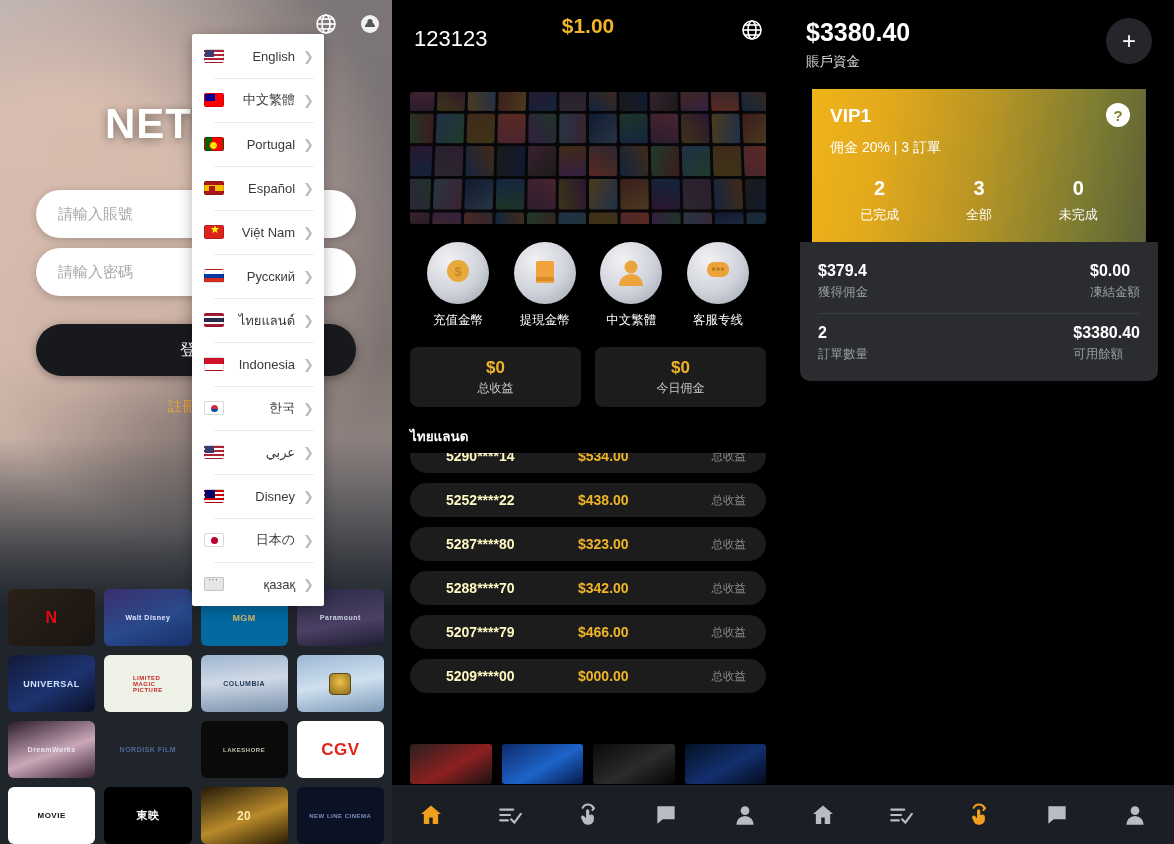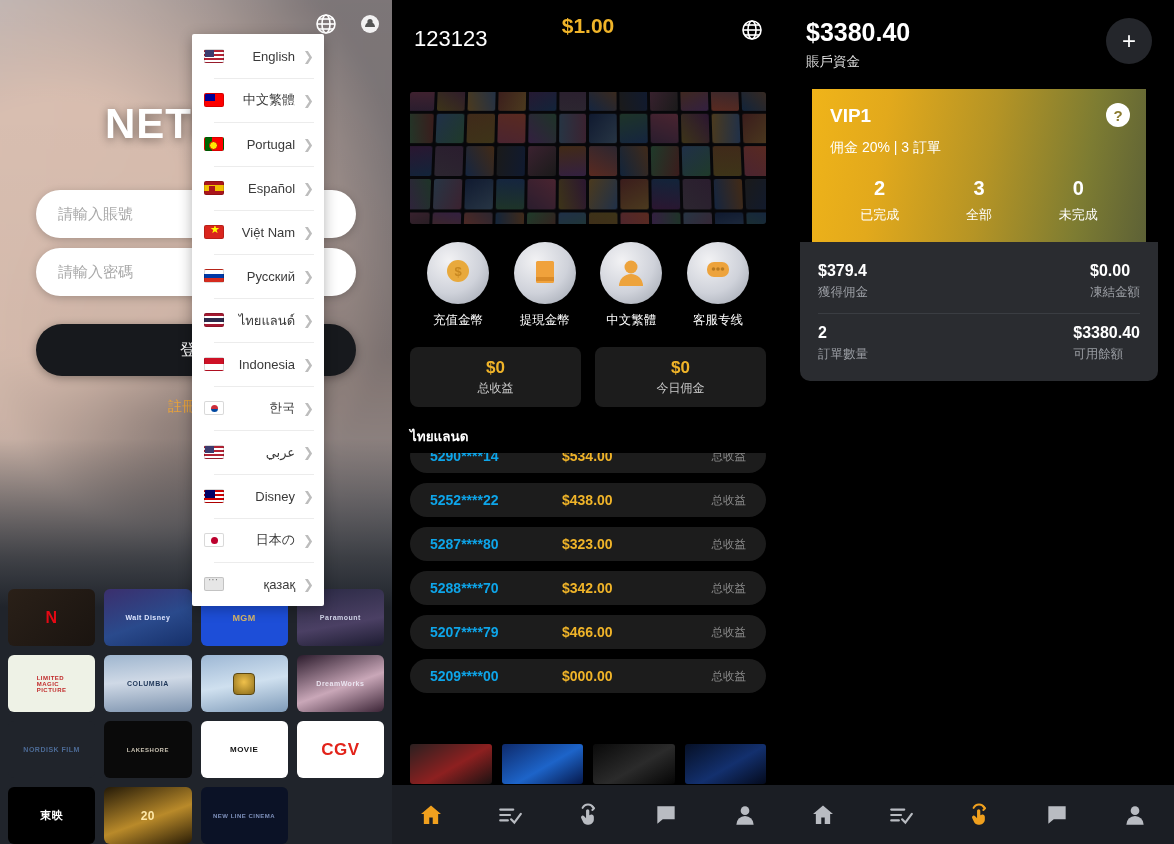--- a/index.html
+++ b/index.html
@@ -66,21 +66,21 @@
   }
   .studio {
     height: 57px; border-radius: 6px; overflow: hidden;
     display: flex; align-items: center; justify-content: center;
     font-size: 9px; font-weight: 700; letter-spacing: .5px;
     position: relative;
   }
   .s-netflix { background: linear-gradient(135deg,#2a2018,#1a1410); color: #fff; }
   .s-netflix .big { color:#e50914; font-size: 16px; font-weight: 900; }
   .s-disney { background: linear-gradient(160deg,#3b2f6d 0%,#2a4a8c 55%,#16306a 100%); color: #dfe6ff; font-size: 7px; }
-  .s-mgm { background: #1d4ed8; color: #d7b668; }
+  .s-mgm { background: #0369a1; color: #d7b668; }
   .s-para { background: linear-gradient(170deg,#2b2a45,#4b4064 60%,#1d1c31); color: #cfd2e6; font-size: 7px; }
   .s-universal { background: linear-gradient(150deg,#121a3a,#1d3370 55%,#0a0f26); color: #cfe0ff; font-size: 9px; }
   .s-lmp { background: #eef2e6; color: #c02a2a; font-size: 6px; }
   .s-columbia { background: linear-gradient(175deg,#9fb6cf,#cfd9e6 45%,#7d93ae); color: #1e3658; font-size: 7px; }
   .s-wb { background: linear-gradient(170deg,#9db7d4,#cfe0ef 50%,#7e9ab8); color: #1c2d52; }
   .s-wb .shield { width: 22px; height: 22px; border-radius: 4px; background: radial-gradient(circle at 50% 40%, #f0c14b, #8a6c1b); border: 1px solid #5b4712; }
   .s-dreamworks { background: linear-gradient(160deg,#2b1b2c,#c9a7b8 55%,#3b2436); color: #eae3ef; font-size: 7px; }
   .s-nordisk { background: #20242b; color: #4c6a95; font-size: 7px; }
   .s-lakeshore { background: #0a0a0a; color: #c9c2b2; font-size: 6px; }
   .s-cgv { background: #fff; color: #e2231a; font-size: 17px; font-weight: 900; }
@@ -168,21 +168,21 @@
   .earn-amt { color: #f0b429; font-size: 17px; font-weight: 700; }
   .earn-lbl { color: #c9c9c9; font-size: 12px; margin-top: 2px; }
 
   .sec-title { color: #fff; font-size: 13.5px; font-weight: 700; padding: 18px 18px 6px; }
 
   .income-list { position: relative; padding: 0 18px; height: 246px; overflow: hidden; }
   .income-row {
     height: 34px; background: #1c1c1c; border-radius: 17px;
     display: flex; align-items: center; padding: 0 20px; margin-bottom: 10px;
   }
-  .ir-card { color: #0ea5e9; font-size: 14px; font-weight: 700; width: 122px; }
+  .ir-card { color: #fef9c3; font-size: 14px; font-weight: 700; width: 122px; margin-left: 16px; }
   .ir-amt { color: #f0b429; font-size: 14px; font-weight: 700; flex: 1; text-align: left; padding-left: 10px; }
   .ir-tag { color: #8a8a8a; font-size: 11.5px; }
 
   .mid-bottom-posters { position: absolute; left: 18px; right: 18px; bottom: 60px; height: 40px; display: flex; gap: 10px; overflow: hidden; }
   .mbp { flex: 1; border-radius: 3px; }
 
   
   .panel-right { width: 390px; height: 844px; background: #000; position: relative; overflow: hidden; }
   .rt-top { padding: 18px 22px 0; display: flex; align-items: flex-start; justify-content: space-between; }
   .rt-amt { color: #fff; font-size: 25px; font-weight: 700; }
@@ -273,30 +273,31 @@
       <div class="lf-register">註冊賬號</div>
     </div>
 
     <div class="studio-grid">
       <div class="studio s-netflix">
           <span class="big">N</span>
         </div>
       <div class="studio s-disney">Walt Disney</div>
       <div class="studio s-mgm">MGM</div>
       <div class="studio s-para">Paramount</div>
+      <div class="studio s-universal">UNIVERSAL</div>
       <div class="studio s-lmp">LIMITED<br>MAGIC<br>PICTURE</div>
       <div class="studio s-columbia">COLUMBIA</div>
       <div class="studio s-wb">
           <span class="shield"></span>
         </div>
       <div class="studio s-dreamworks">DreamWorks</div>
       <div class="studio s-nordisk">NORDISK FILM</div>
       <div class="studio s-lakeshore">LAKESHORE</div>
+      <div class="studio s-cgv">CGV</div>
       <div class="studio s-movie">MOVIE</div>
-      <div class="studio s-cgv">CGV</div>
       <div class="studio s-toei">東映</div>
       <div class="studio s-20cf">20</div>
       <div class="studio s-newline">NEW LINE CINEMA</div>
     </div>
 
     <div class="lang-menu" id="lang-menu">
         <div class="lang-row">
           <span class="flag f-us"></span>
           <span class="lang-label">English</span>
           <span class="chev">❯</span>

